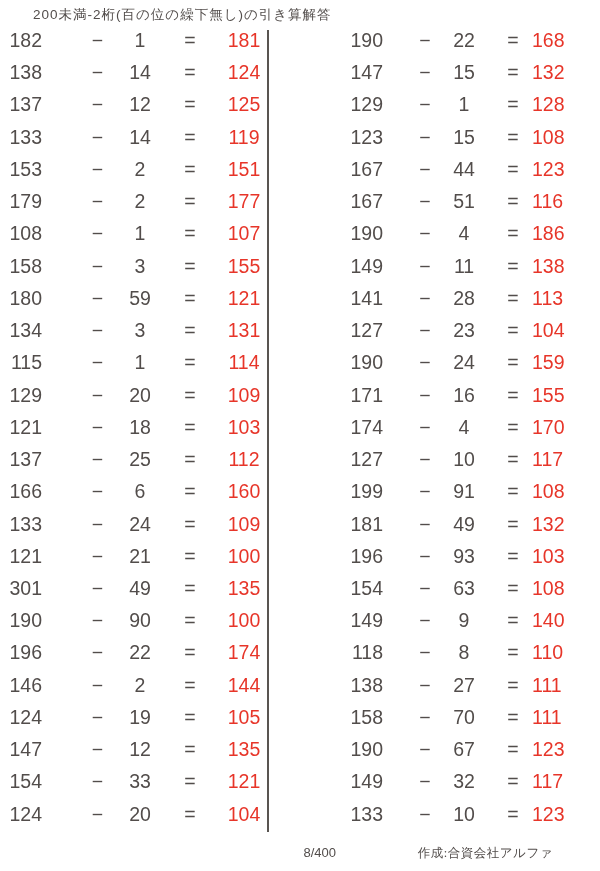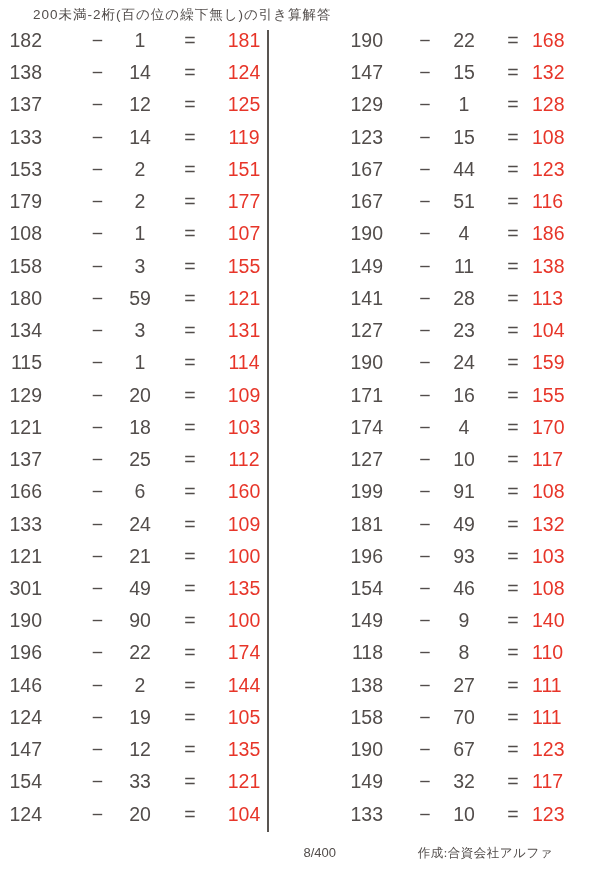--- a/index.html
+++ b/index.html
@@ -422,21 +422,21 @@
     <span class="minuend">196</span>
     <span class="minus">−</span>
     <span class="subtrahend">93</span>
     <span class="equals">=</span>
     <span class="answer">103</span>
   </div>
 
   <div class="eq-row">
     <span class="minuend">154</span>
     <span class="minus">−</span>
-    <span class="subtrahend">46</span>
+    <span class="subtrahend">63</span>
     <span class="equals">=</span>
     <span class="answer">108</span>
   </div>
 
   <div class="eq-row">
     <span class="minuend">149</span>
     <span class="minus">−</span>
     <span class="subtrahend">9</span>
     <span class="equals">=</span>
     <span class="answer">140</span>

